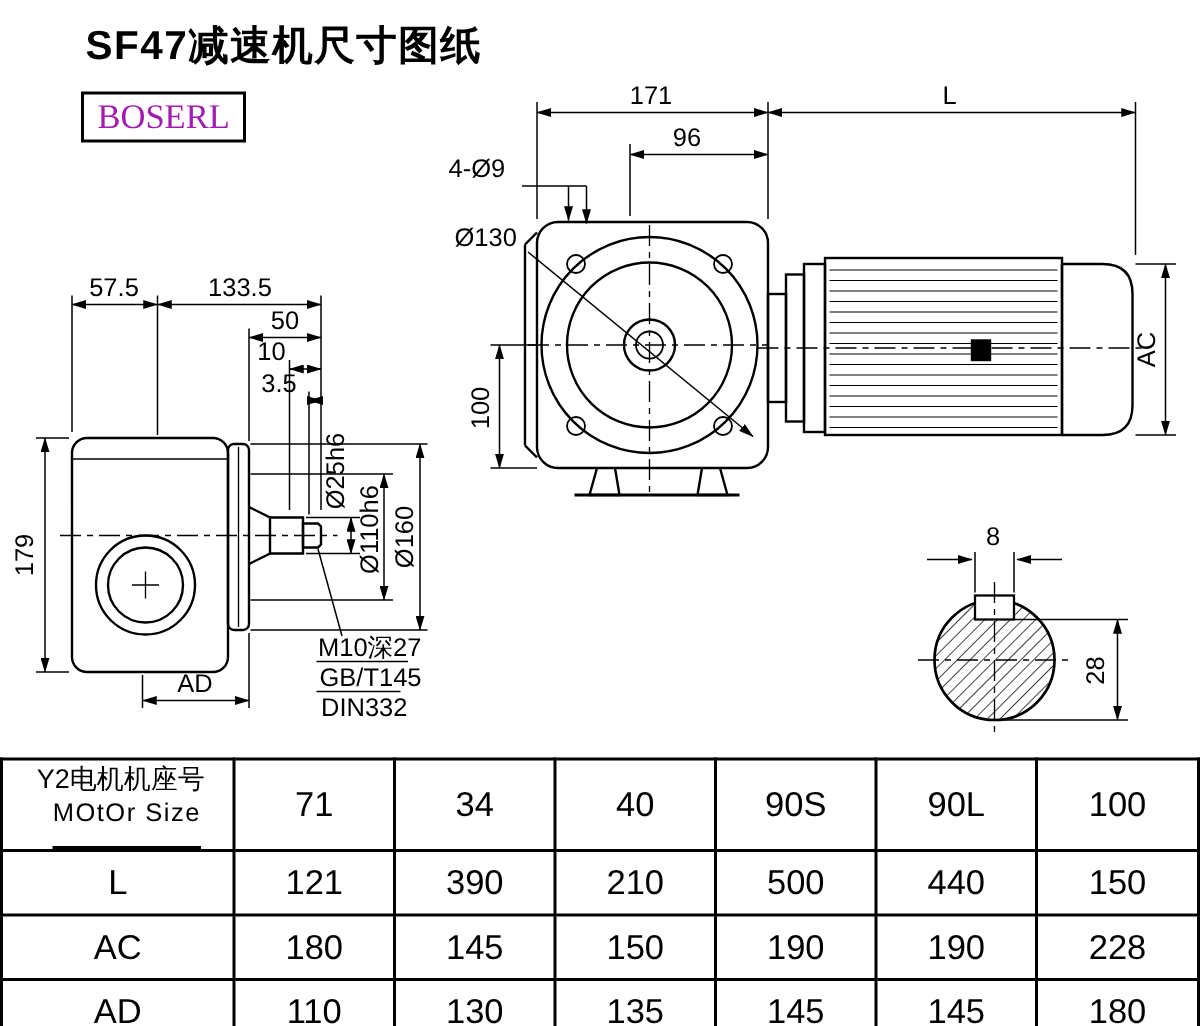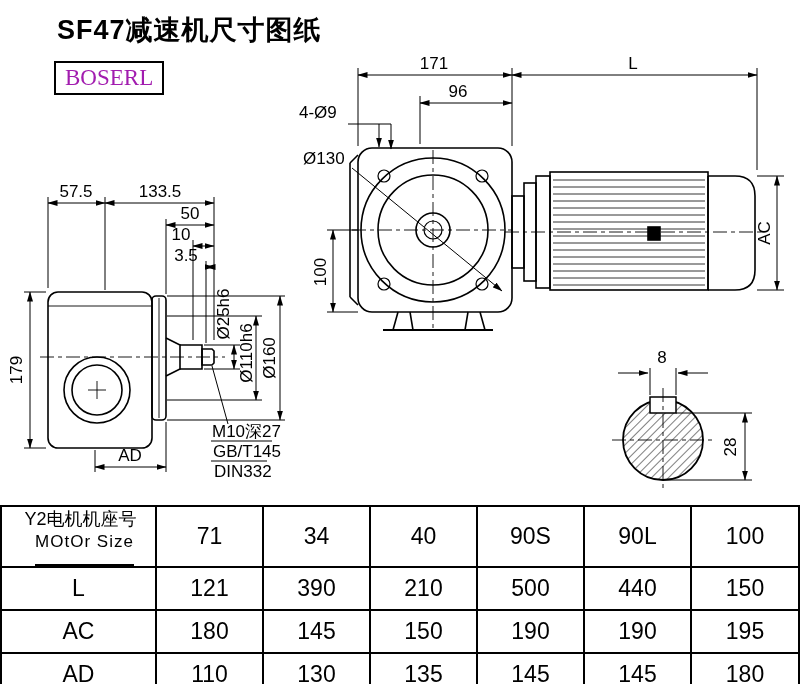--- a/index.html
+++ b/index.html
@@ -210,21 +210,21 @@
         <td>440</td>
         <td>150</td>
       </tr>
       <tr class="data-row">
         <td>AC</td>
         <td>180</td>
         <td>145</td>
         <td>150</td>
         <td>190</td>
         <td>190</td>
-        <td>195</td>
+        <td>228</td>
       </tr>
       <tr class="data-row">
         <td>AD</td>
         <td>110</td>
         <td>130</td>
         <td>135</td>
         <td>145</td>
         <td>145</td>
         <td>180</td>
       </tr>

